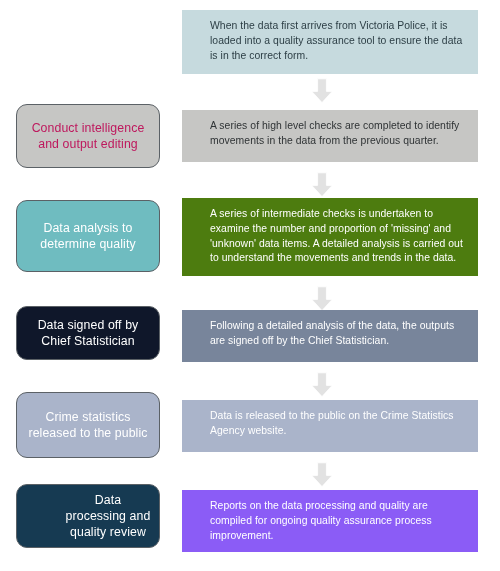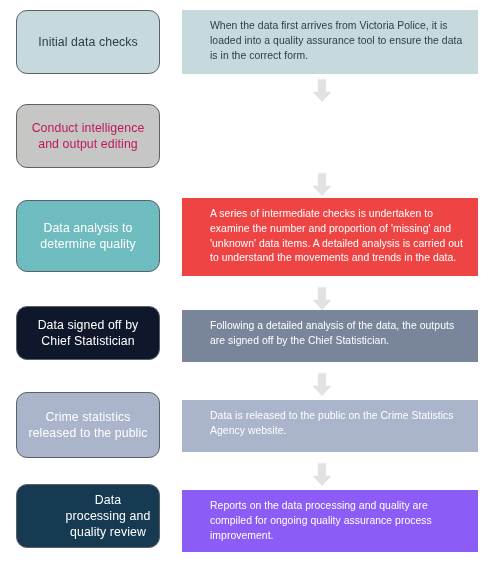--- a/index.html
+++ b/index.html
@@ -58,41 +58,39 @@
     height: 26px;
   }
   .arrow svg { display: block; width: 26px; height: 26px; }
 
   
 </style>
 </head>
 <body>
 
 <div id="flow">
-    <div class="stage-box" style="top: 10px; height: 64px; background: rgb(198, 218, 222); color: rgb(44, 62, 69); border-color: rgb(91, 97, 102);">
-      <span>Initial data checks</span>
-    </div>
     <div class="desc-box" style="top: 10px; height: 64px; background: rgb(198, 218, 222); color: rgb(44, 62, 69);"><span>When the data first arrives from Victoria Police, it is loaded into a quality assurance tool to ensure the data is in the correct form.</span></div>
     <div class="arrow" style="top: 78px;">
       <svg viewBox="0 0 26 26" xmlns="http://www.w3.org/2000/svg">
         <path d="M8.6 0.8 H17.4 V13.4 H23.2 L13 24.6 L2.8 13.4 H8.6 Z" fill="#e2e2e2" stroke="#ffffff" stroke-width="0.8"></path>
       </svg>
     </div>
     <div class="stage-box" style="top: 104px; height: 64px; background: rgb(198, 198, 196); color: #be185d; border-color: rgb(91, 97, 102);">
       <span>Conduct intelligence and output editing</span>
     </div>
+    <div class="desc-box" style="top: 110px; height: 52px; background: rgb(198, 198, 196); color: rgb(47, 51, 53);"><span>A series of high level checks are completed to identify movements in the data from the previous quarter.</span></div>
     <div class="arrow" style="top: 172px;">
       <svg viewBox="0 0 26 26" xmlns="http://www.w3.org/2000/svg">
         <path d="M8.6 0.8 H17.4 V13.4 H23.2 L13 24.6 L2.8 13.4 H8.6 Z" fill="#e2e2e2" stroke="#ffffff" stroke-width="0.8"></path>
       </svg>
     </div>
     <div class="stage-box" style="top: 200px; height: 72px; background: rgb(111, 188, 192); color: rgb(255, 255, 255); border-color: rgb(91, 97, 102);">
       <span>Data analysis to determine quality</span>
     </div>
-    <div class="desc-box" style="top: 198px; height: 78px; background: #ef4444; color: rgb(255, 255, 255);"><span>A series of intermediate checks is undertaken to examine the number and proportion of 'missing' and 'unknown' data items. A detailed analysis is carried out to understand the movements and trends in the data.</span></div>
+    <div class="desc-box" style="top: 198px; height: 78px; background: #4d7c0f; color: rgb(255, 255, 255);"><span>A series of intermediate checks is undertaken to examine the number and proportion of 'missing' and 'unknown' data items. A detailed analysis is carried out to understand the movements and trends in the data.</span></div>
     <div class="arrow" style="top: 286px;">
       <svg viewBox="0 0 26 26" xmlns="http://www.w3.org/2000/svg">
         <path d="M8.6 0.8 H17.4 V13.4 H23.2 L13 24.6 L2.8 13.4 H8.6 Z" fill="#e2e2e2" stroke="#ffffff" stroke-width="0.8"></path>
       </svg>
     </div>
     <div class="stage-box" style="top: 306px; height: 54px; background: #0f172a; color: rgb(255, 255, 255); border-color: rgb(91, 97, 102);">
       <span>Data signed off by Chief Statistician</span>
     </div>
     <div class="desc-box" style="top: 310px; height: 52px; background: rgb(120, 133, 155); color: rgb(255, 255, 255);"><span>Following a detailed analysis of the data, the outputs are signed off by the Chief Statistician.</span></div>
     <div class="arrow" style="top: 372px;">

